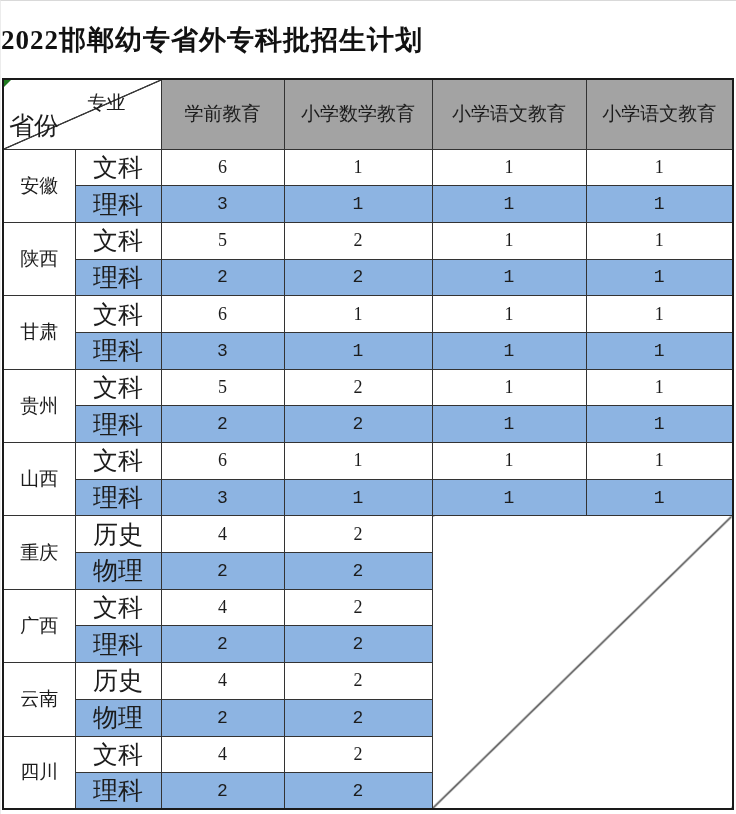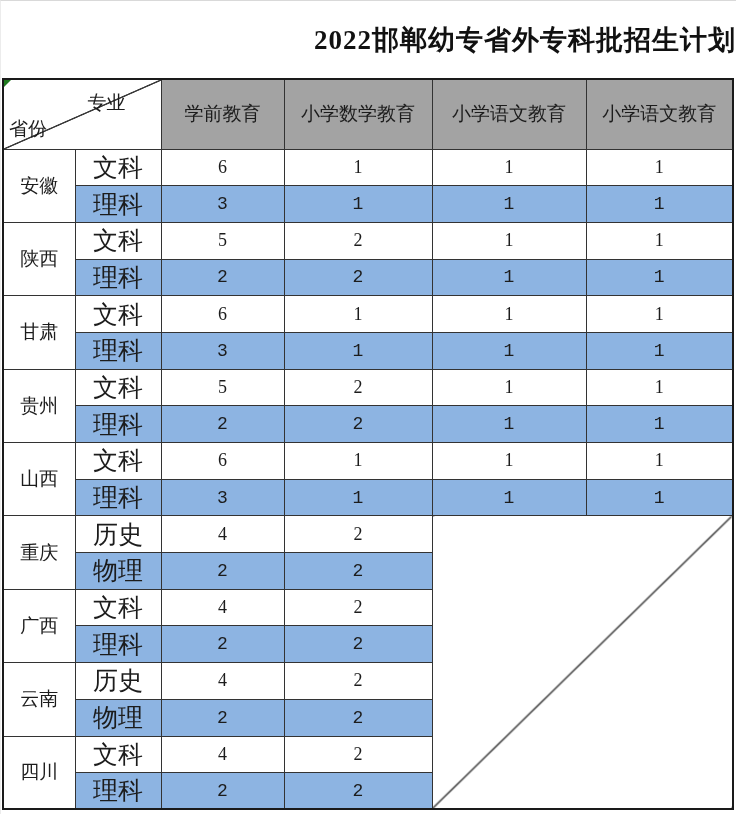--- a/index.html
+++ b/index.html
@@ -7,21 +7,21 @@
     width: 736px; height: 814px; overflow: hidden;
     font-family: "Liberation Serif", "DejaVu Serif", serif;
     color: #1c1c1c;
   }
   .page {
     width: 736px; height: 814px; box-sizing: border-box;
     border-top: 1px solid #d9d9d9; border-left: 1px solid #ececec;
     background: #fff;
   }
   .title-band {
-    height: 77px; display: flex; align-items: center; justify-content: flex-end;
+    height: 77px; display: flex; align-items: center; justify-content: flex-start;
   }
   .page-title {
     font-size: 27px; font-weight: bold; letter-spacing: 1px; color: #111;
   }
   table.enroll {
     border-collapse: collapse; table-layout: fixed;
     width: 730px; margin-left: 1px;
     border: 2px solid #1a1a1a;
   }
   th, td {
@@ -36,21 +36,21 @@
   td.category-cell { font-size: 25px; }
   td.value-cell { font-size: 18px; }
   tr.hl td.category-cell, tr.hl td.value-cell { background: var(--hl, #8DB4E2); font-family: Liberation Mono, monospace; }
   th.corner-th {
     position: relative; background: #fff;
     background-image: linear-gradient(to bottom right,
       transparent calc(50% - 1.1px), #3a3a3a calc(50% - 0.4px),
       #3a3a3a calc(50% + 0.4px), transparent calc(50% + 1.1px));
   }
   .corner-top-label { position: absolute; top: 10px; right: 35px; font-size: 19px; }
-  .corner-bottom-label { position: absolute; bottom: 7px; left: 5px; font-size: 19px; }
+  .corner-bottom-label { position: absolute; bottom: 7px; left: 5px; font-size: 25px; }
   .corner-marker {
     position: absolute; top: 0; left: 0; width: 0; height: 0;
     border-top: 7px solid var(--marker, #1F7A1F);
     border-right: 7px solid transparent;
   }
   td.empty-region {
     background: #fff;
     background-image: linear-gradient(to bottom right,
       transparent calc(50% - 1.2px), #4a4a4a calc(50% - 0.4px),
       #4a4a4a calc(50% + 0.4px), transparent calc(50% + 1.2px));

